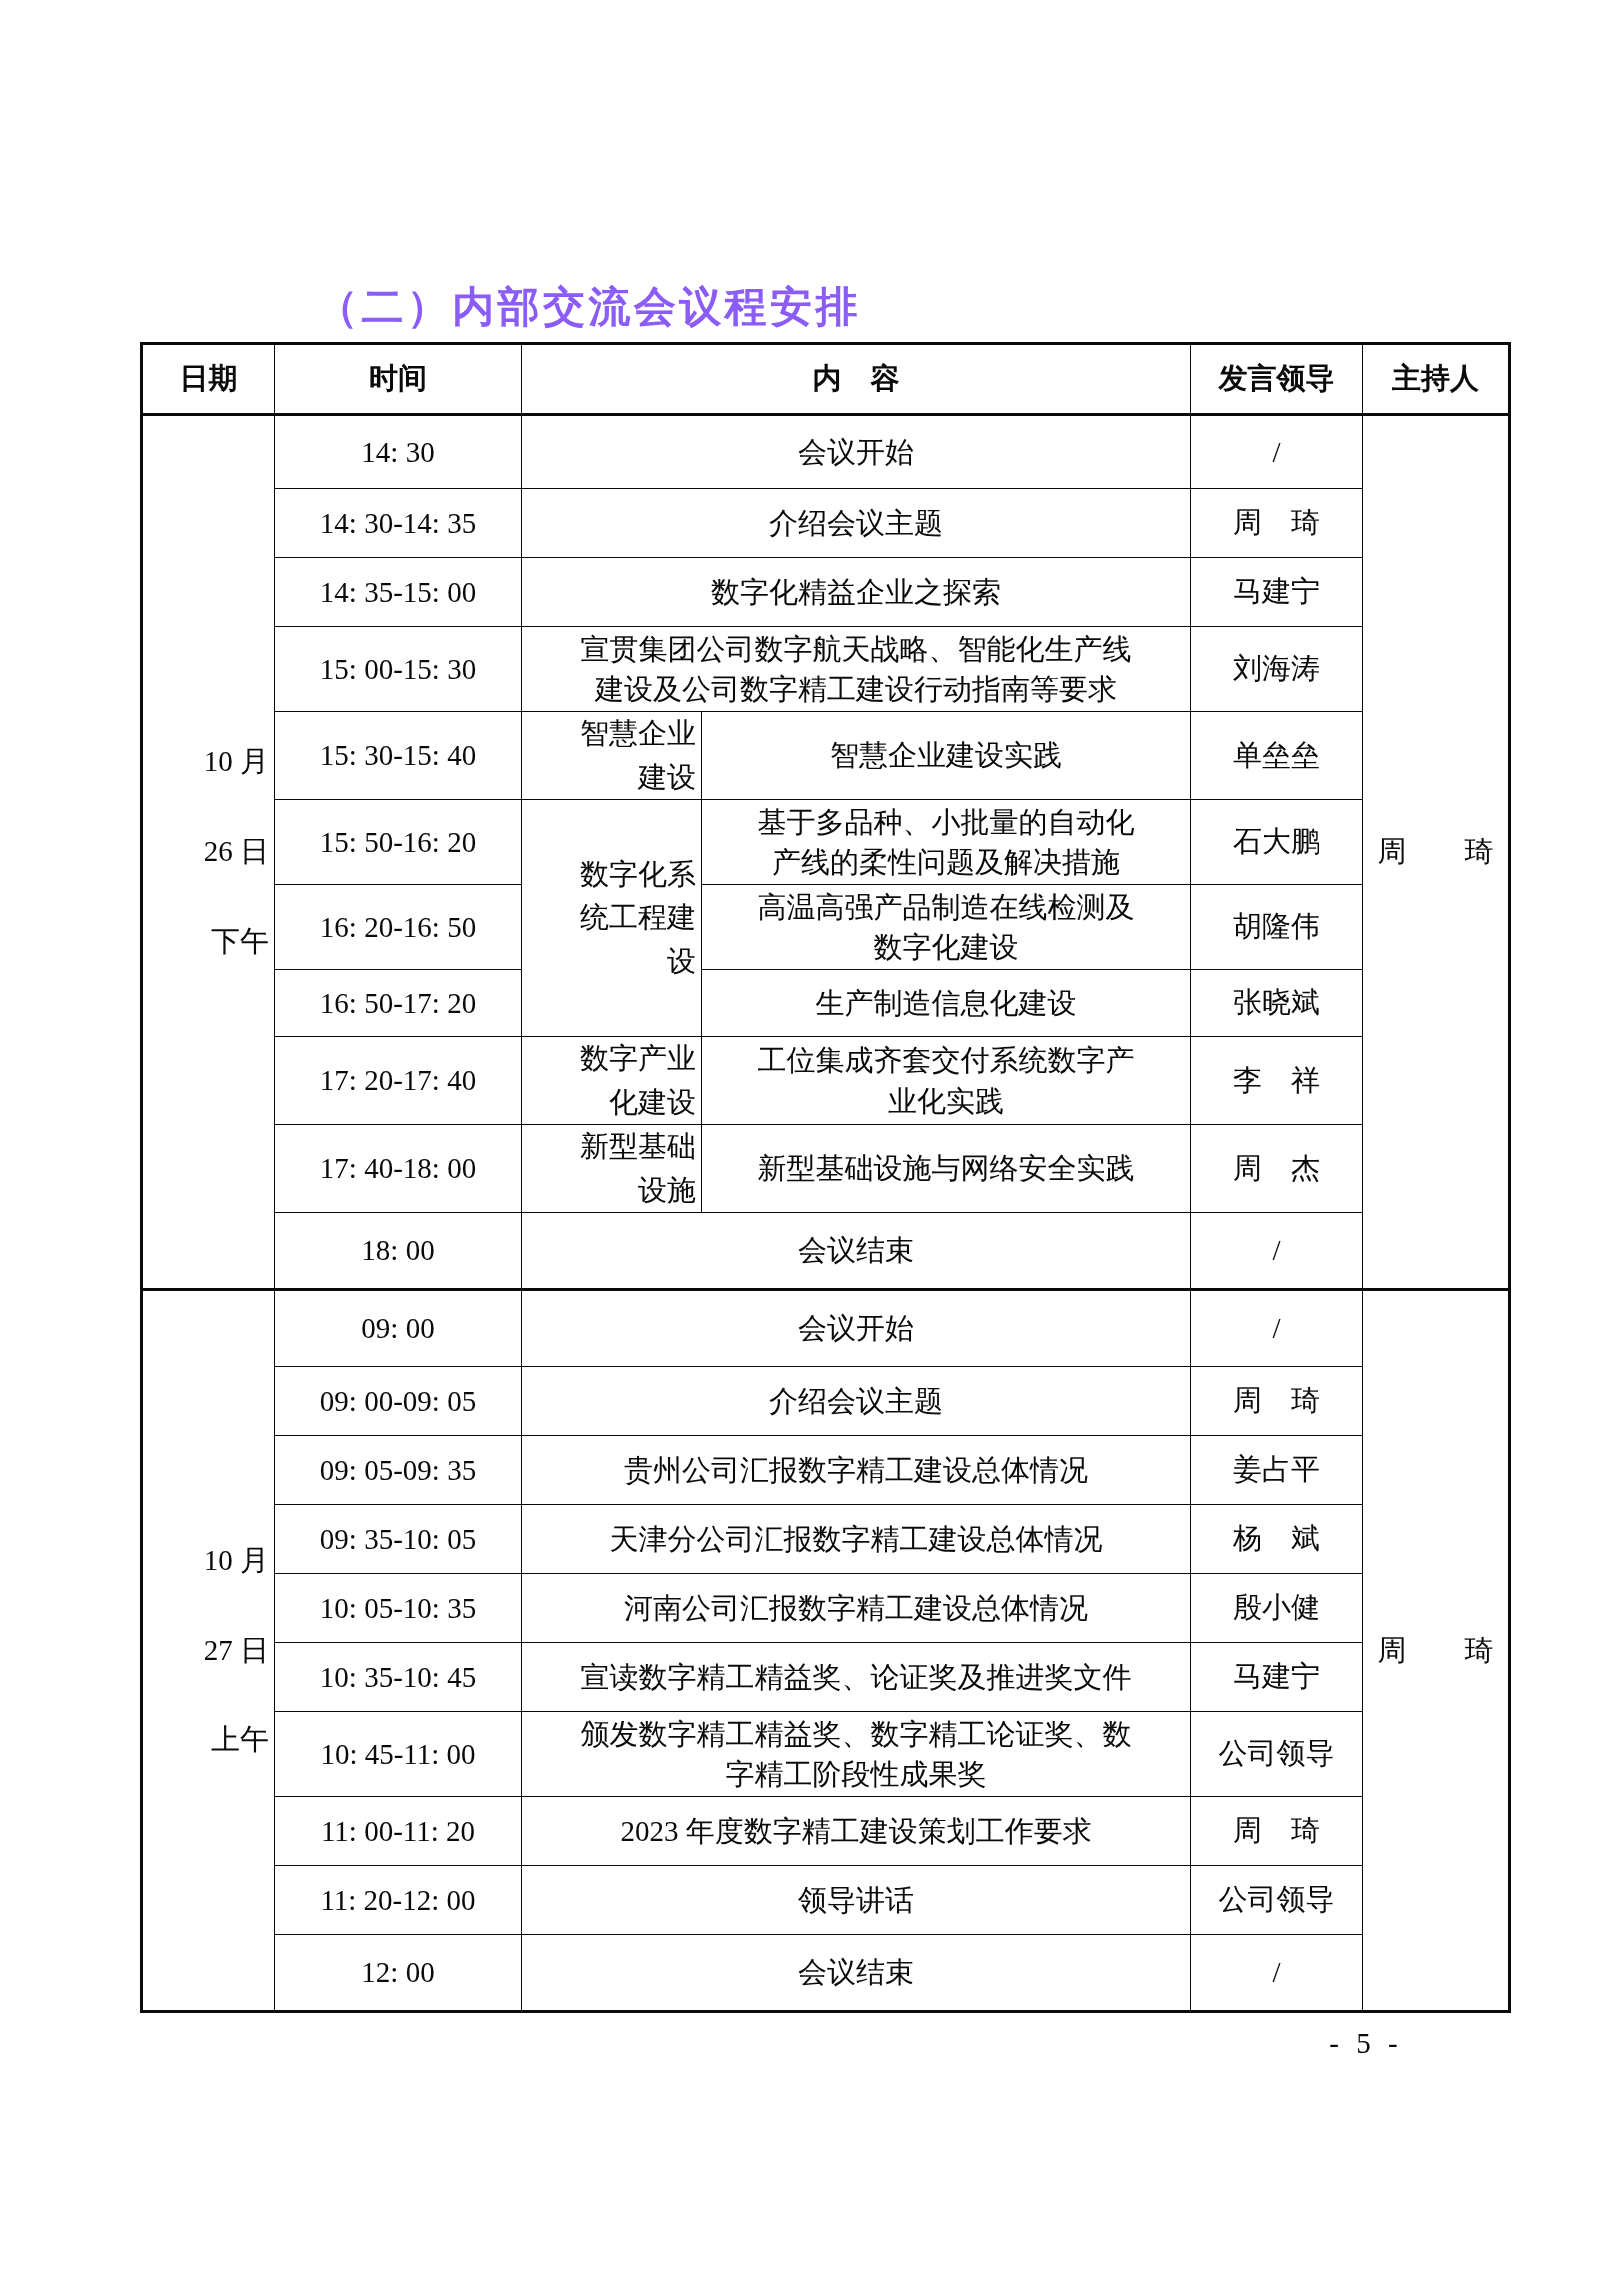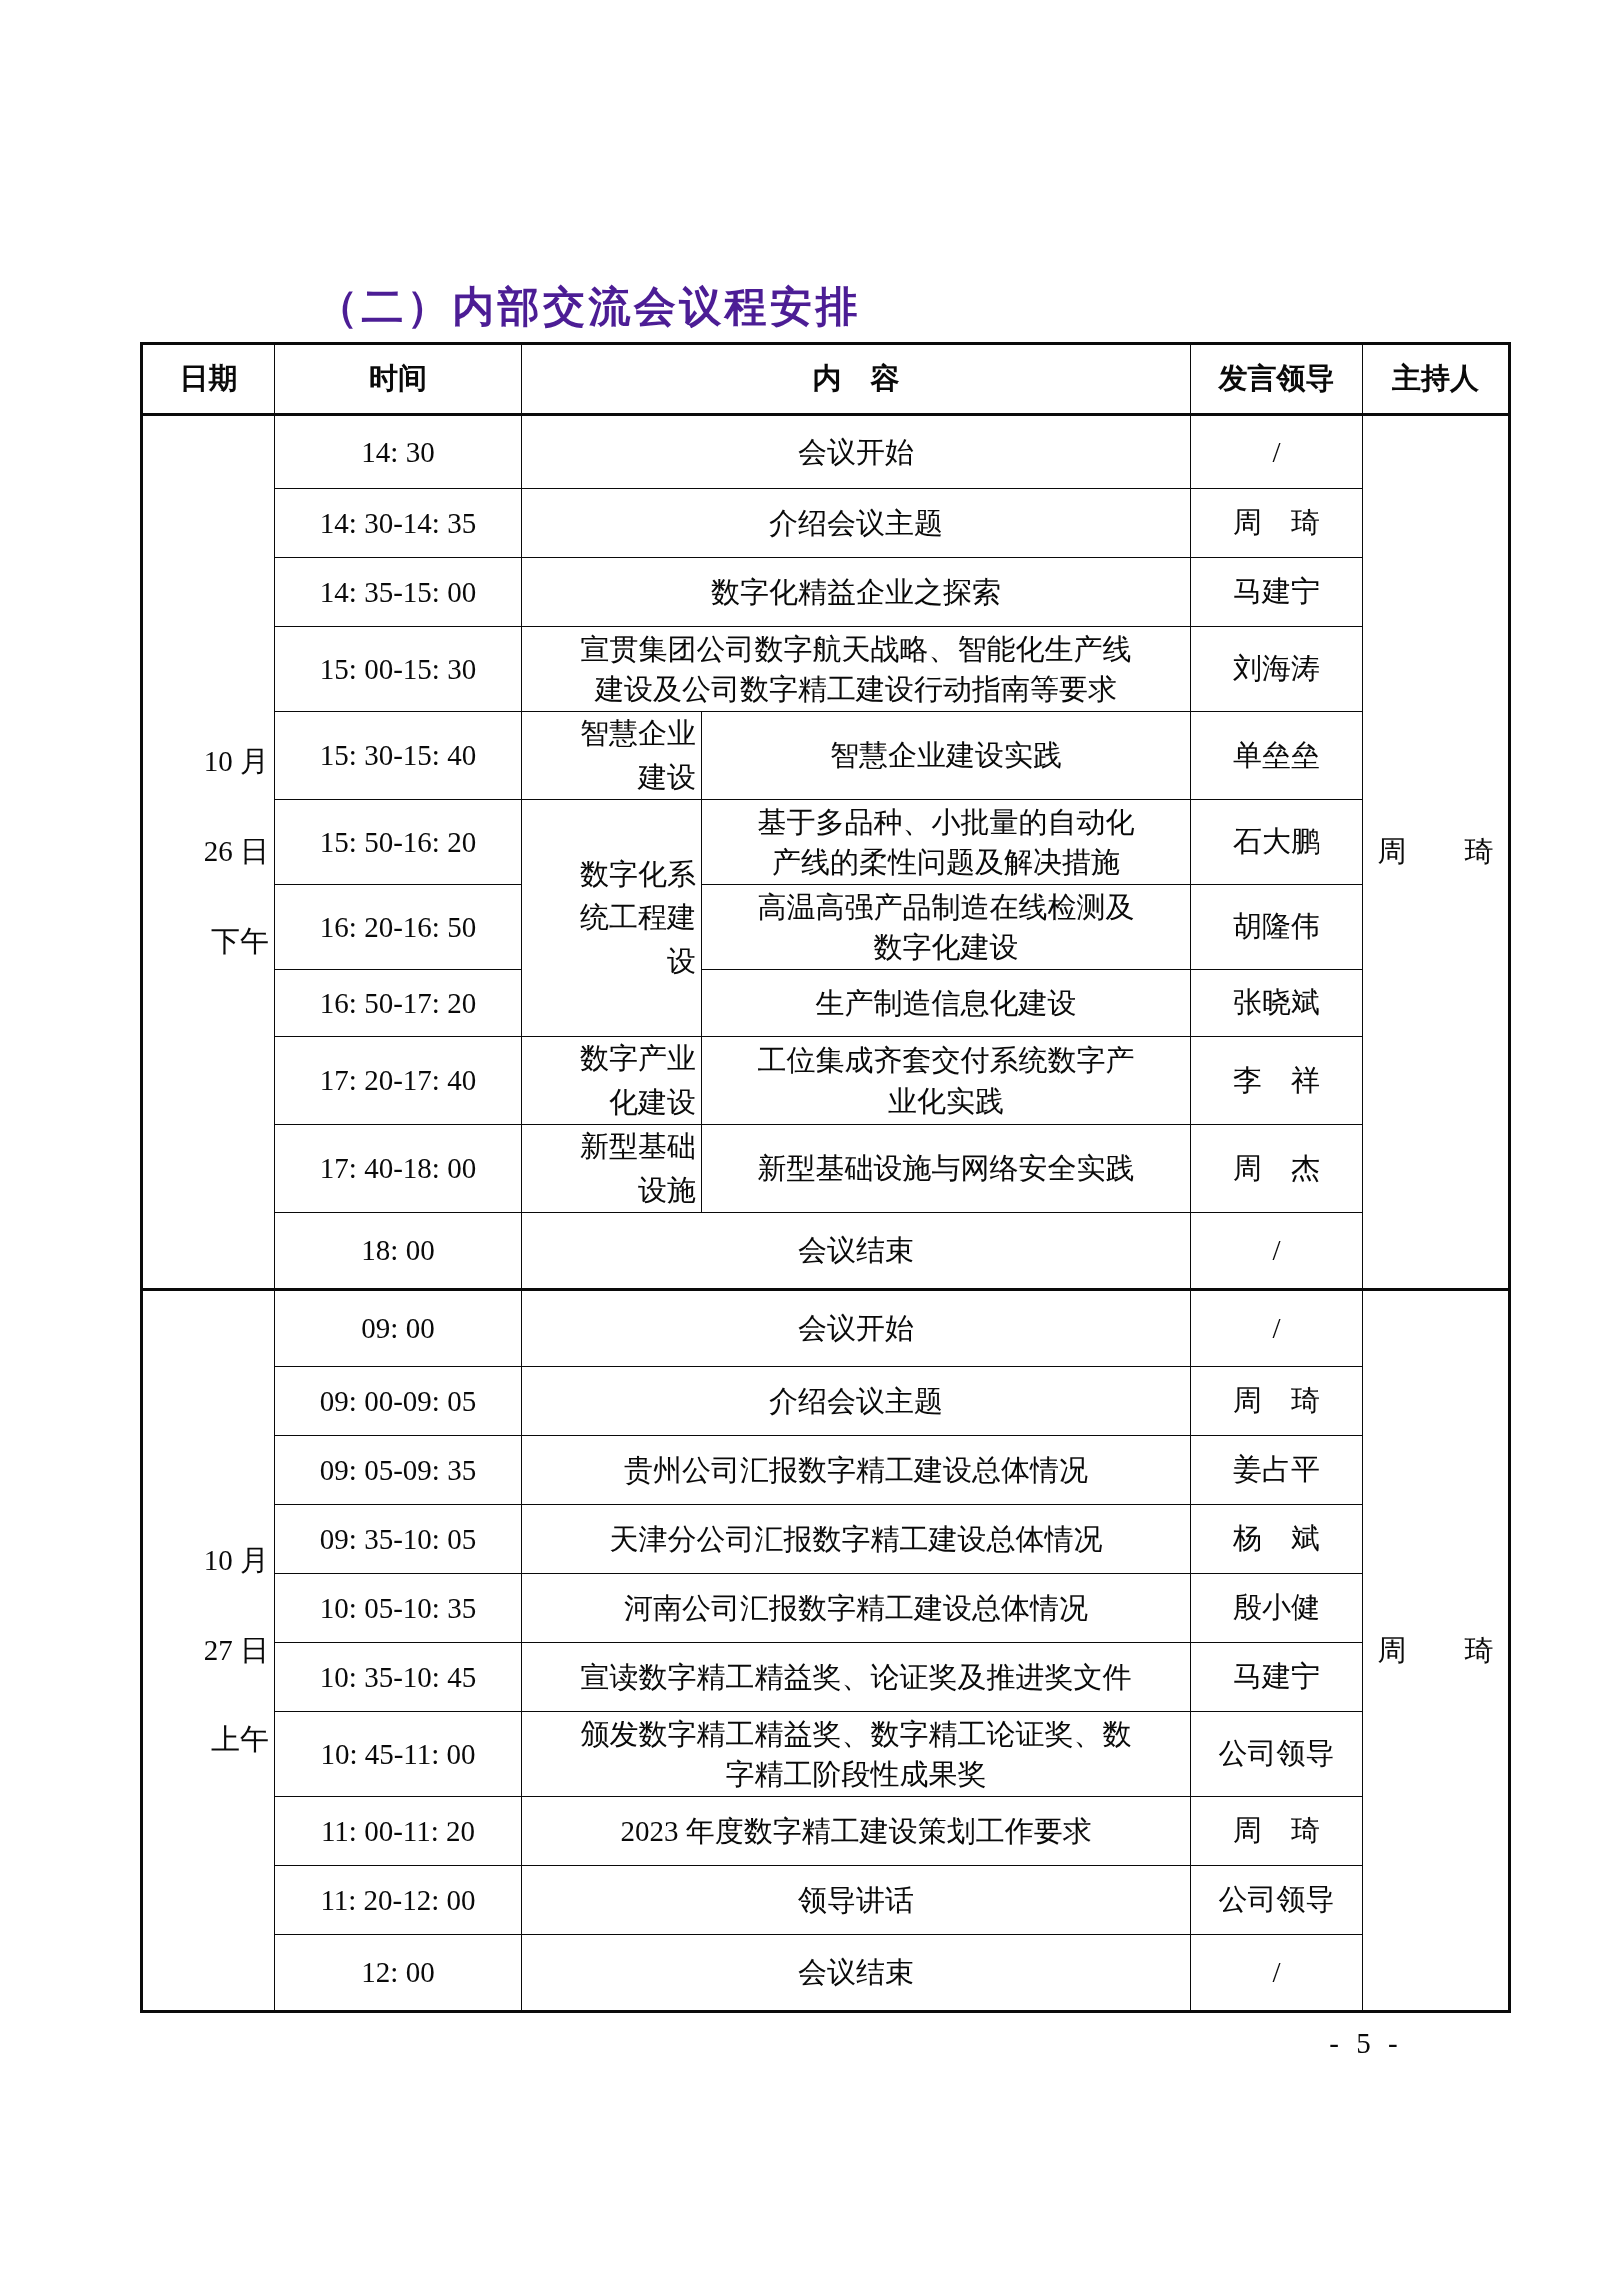--- a/index.html
+++ b/index.html
@@ -1,20 +1,20 @@
 <!DOCTYPE html>
 <html style="font-size:13.5px"><head>
 <meta charset="utf-8">
 <style>
   html,body{margin:0;padding:0;background:#ffffff;}
   .page{position:relative;width:1623px;height:2295px;background:#ffffff;overflow:hidden;
         font-family:"Liberation Serif",serif;color:#111;}
   .title{position:absolute;left:316px;top:279px;margin:0;
          font-family:"Liberation Sans",sans-serif;font-weight:bold;
-         font-size:42px;letter-spacing:3.4px;color:#4c1d95;}
+         font-size:42px;letter-spacing:3.4px;color:#8b5cf6;}
   table.sched{position:absolute;left:140px;top:342px;width:1368px;
               border-collapse:collapse;table-layout:fixed;
               font-size:29px;color:#0a0a0a;padding-left:8px;}
   table.sched td,table.sched th{border:1.7px solid #0a0a0a;padding:0 5px;
               vertical-align:middle;overflow:hidden;}
   table.sched{border:3.4px solid #0a0a0a;}
   tr.hd th{border-bottom:3.4px solid #0a0a0a;font-weight:bold;font-size:29px;
            text-align:center;background:#fff;}
   tr.day-sep td{border-top:3.4px solid #0a0a0a;}
   td.c{text-align:center;margin-top:28px;}

